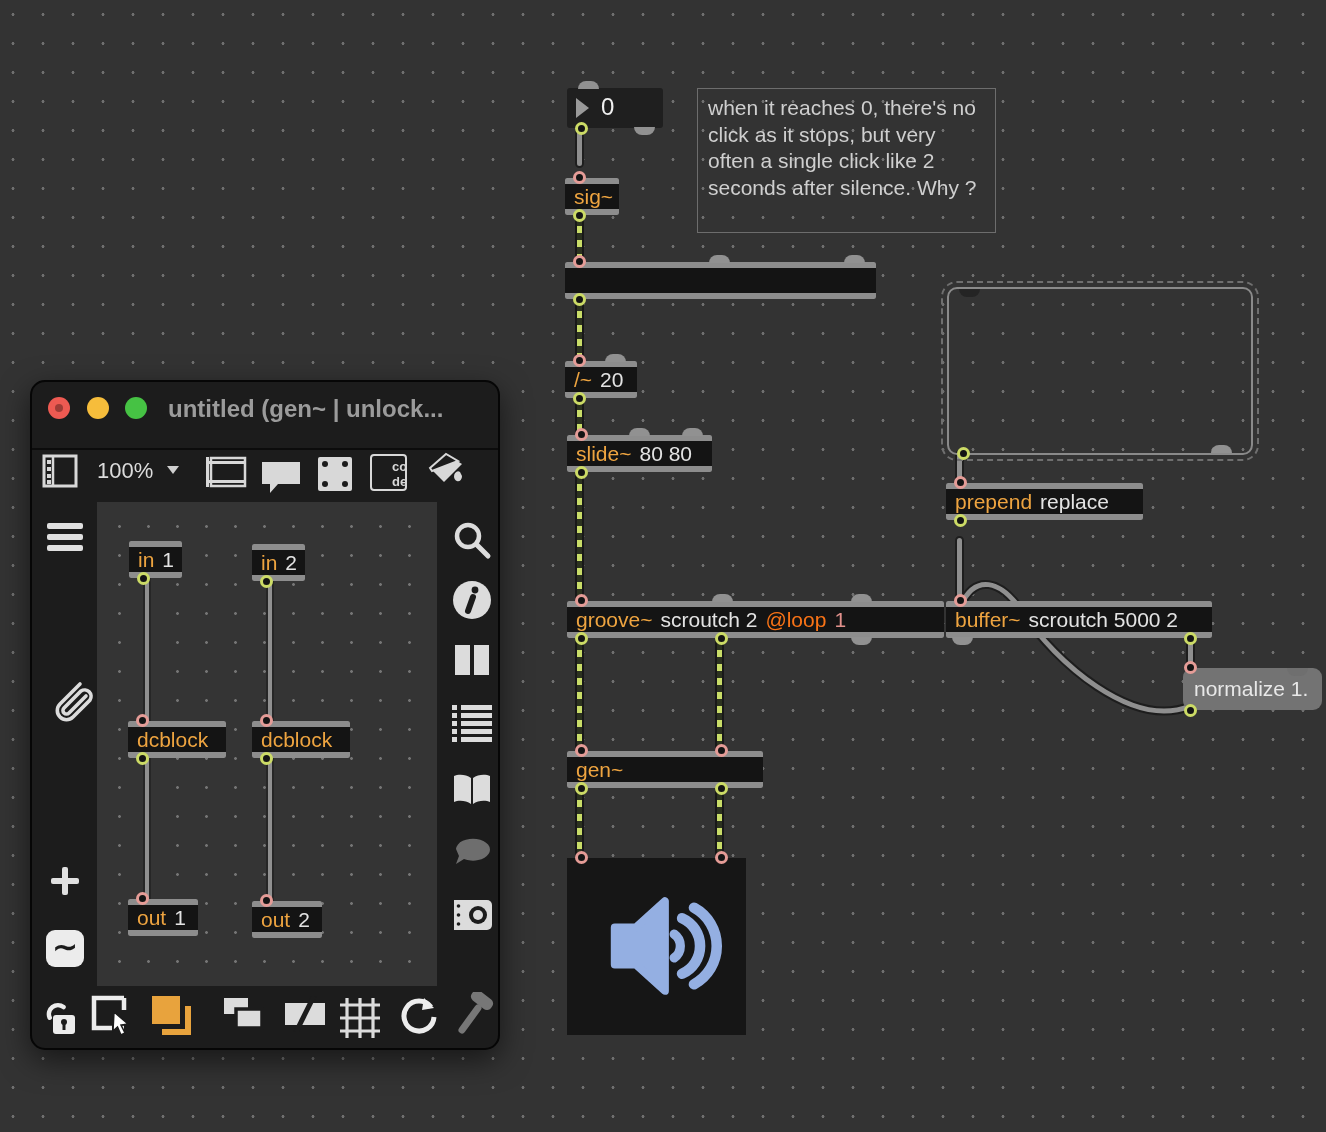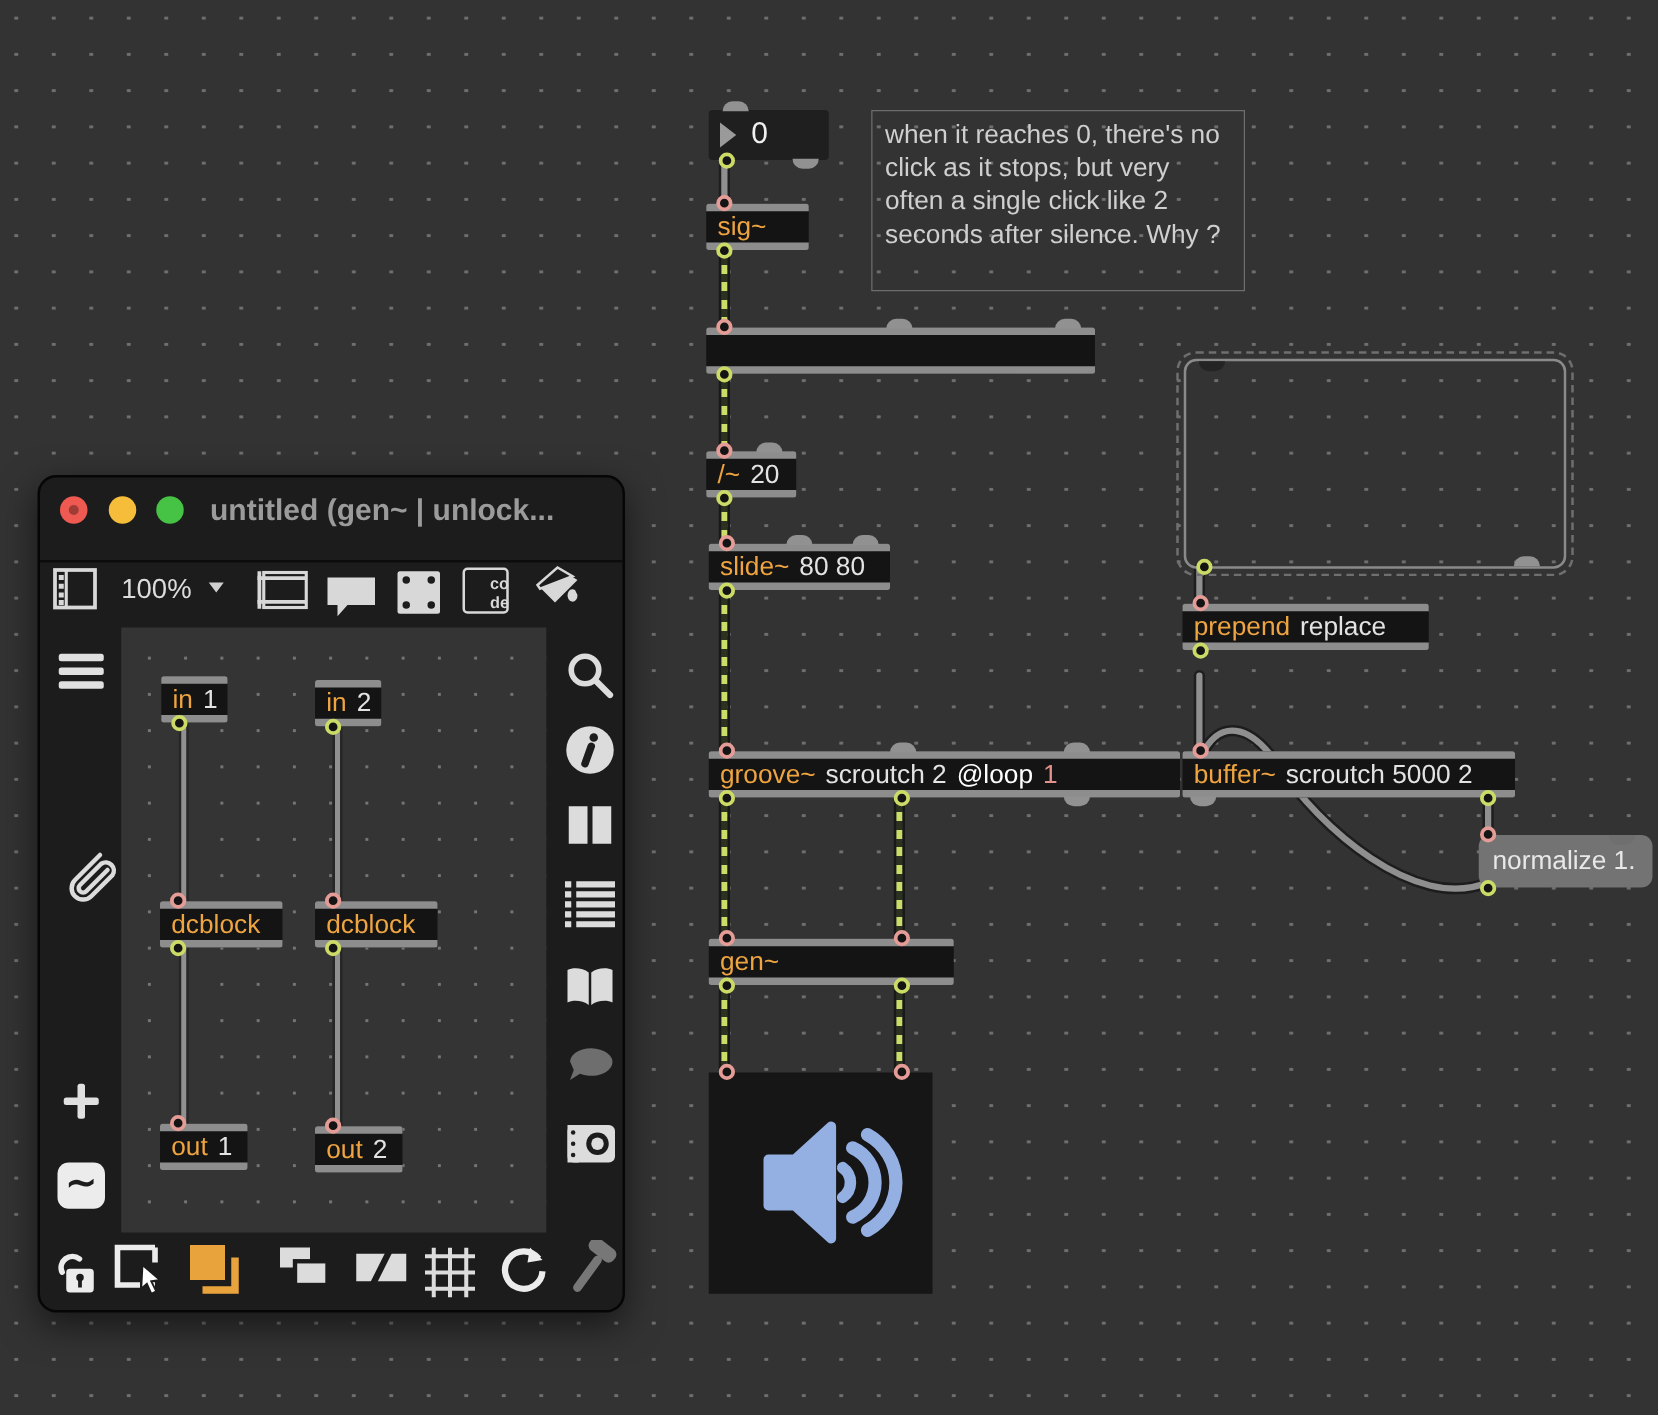--- a/index.html
+++ b/index.html
@@ -21,21 +21,21 @@
            background:#909090; z-index:3; }
   svg.cordlayer { position:absolute; left:0; top:0; z-index:1; pointer-events:none; }
   
   .obj { position:absolute; height:37px; background:#141414; border-radius:2px; z-index:2; }
   .obj .bart, .obj .barb { position:absolute; left:0; right:0; height:6px; background:#8d8d8d; }
   .obj .bart { top:0; border-radius:2px 2px 0 0; }
   .obj .barb { bottom:0; border-radius:0 0 2px 2px; }
   .obj .txt { position:absolute; left:9px; top:6px; bottom:6px; display:flex; align-items:center;
               gap:8px; font-size:21px; white-space:nowrap; }
   .oname { color:#eea440; } .oarg { color:#e3e3e3; }
-  .oattr { color:#ffffff; } .oattrv { color:#e2918c; }
+  .oattr { color:#f97316; } .oattrv { color:#e2918c; }
   .port { position:absolute; width:13px; height:13px; border-radius:50%;
           background:#141414; z-index:4; }
   .pin  { border:3px solid #e59c97; }
   .pout { border:3px solid #ccdb66; }
   .ptop { top:-7px; } .pbot { bottom:-7px; }
   .dome { position:absolute; width:21px; height:8px; background:#919191; z-index:2; }
   .dtop { top:-7px; border-radius:10px 10px 0 0; }
   .dbot { bottom:-7px; border-radius:0 0 10px 10px; }
   .dhang { top:0; border-radius:0 0 10px 10px; background:#6f6f6f; }
   
@@ -106,21 +106,21 @@
   <span class="tri"></span>
   <span class="val">0</span>
   <span class="port pout pbot" style="left:8px;"></span>
   <span class="dome dbot" style="left:67px;"></span>
 </div>
 
 <div class="comment">
   <span>when it reaches 0, there's no click as it stops, but very often a single click like 2 seconds after silence. Why ?</span>
 </div>
 
-<div class="obj" style="left:565px; top:163px; width:82px;">
+<div class="obj" style="left:565px; top:178px; width:54px;">
   <span class="bart"></span>
     <span class="barb"></span>
   <span class="txt">
       <span class="oname">sig~</span>
     </span>
   <span class="port pin ptop" style="left:8px;"></span>
   <span class="port pout pbot" style="left:8px;"></span>
 </div>
 
 <div class="obj" style="left:565px; top:262px; width:311px;">

